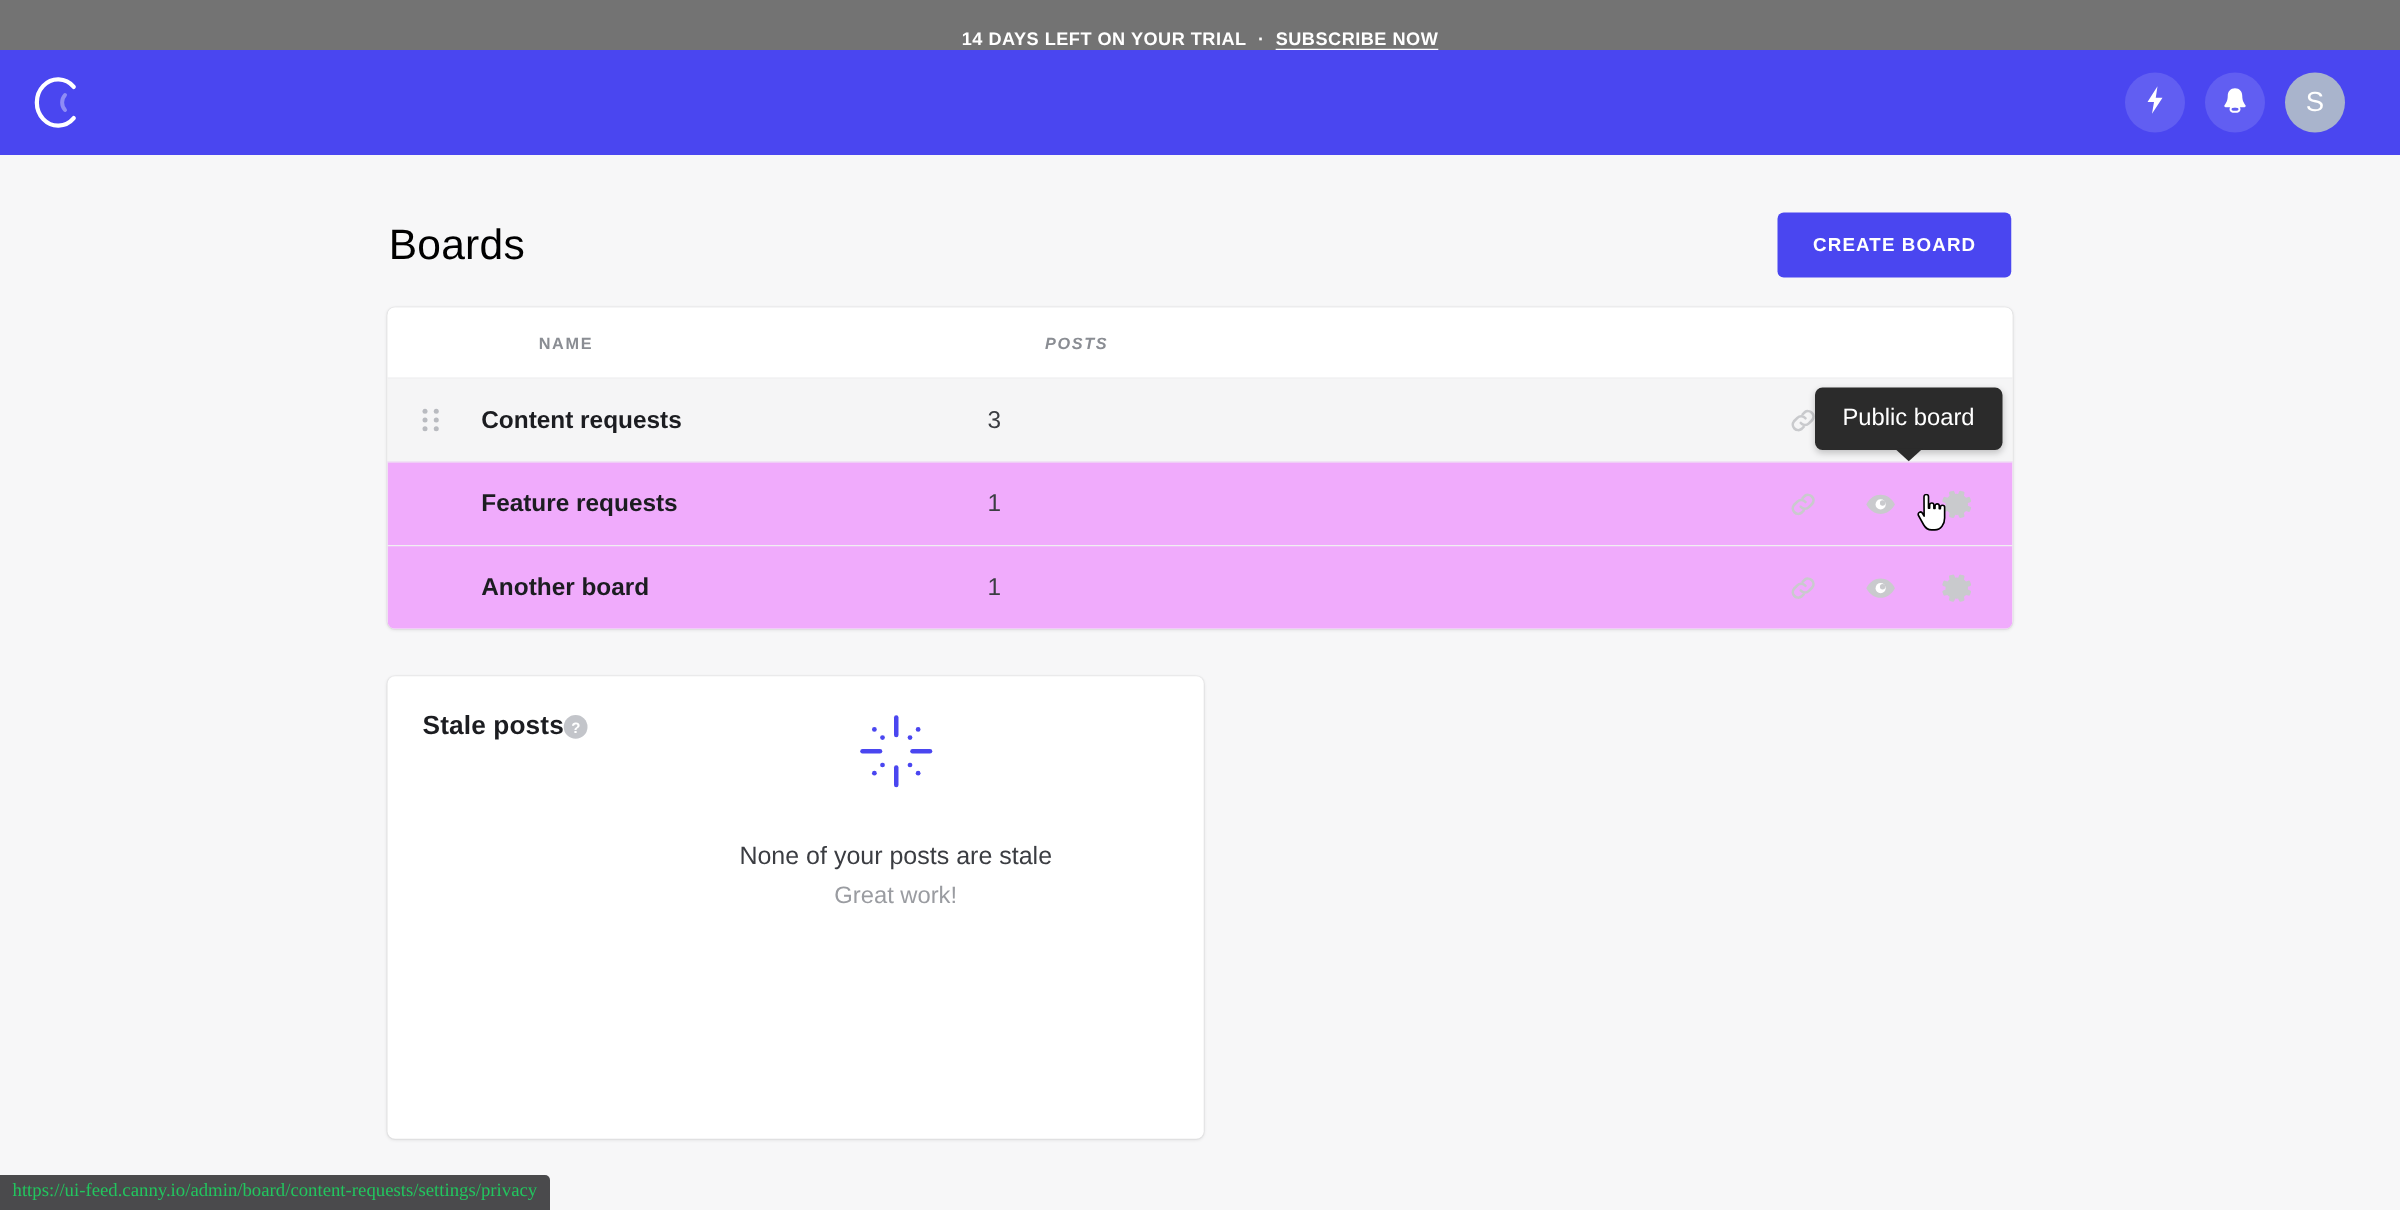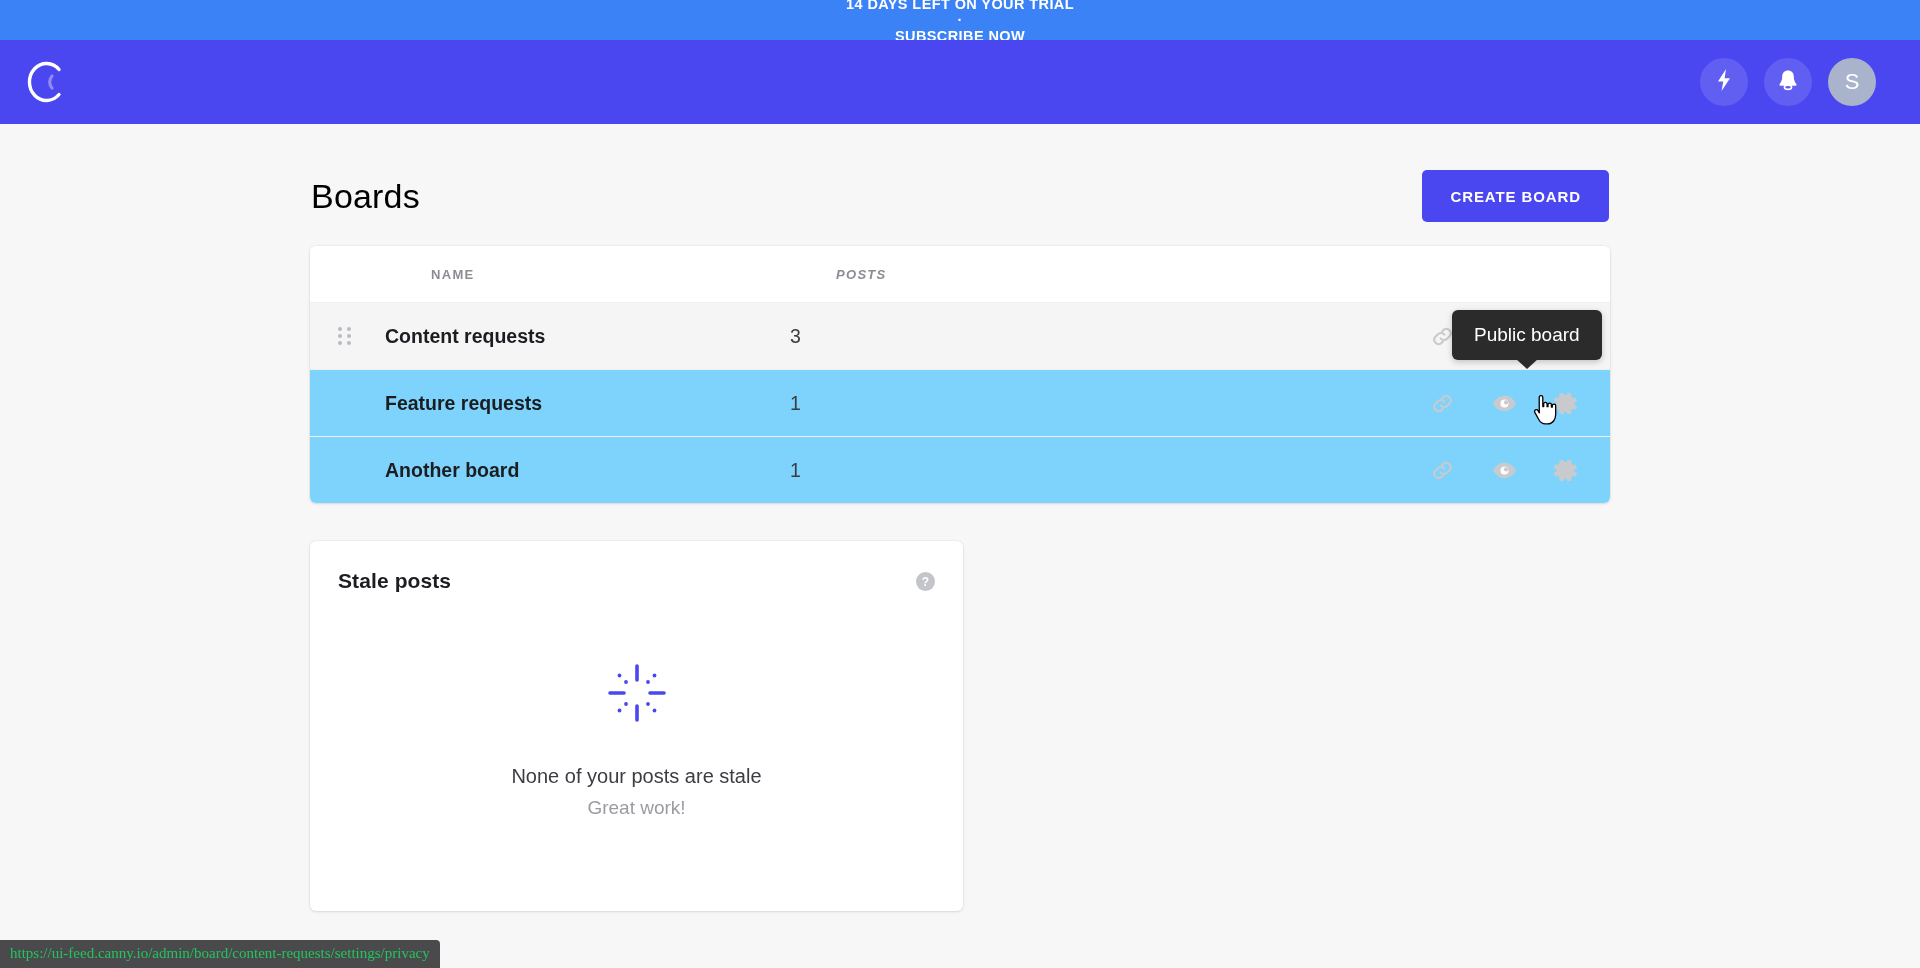--- a/index.html
+++ b/index.html
@@ -9,29 +9,28 @@
     height: 968px;
     overflow: hidden;
     background: #f7f7f8;
     font-family: "Liberation Sans", sans-serif;
     -webkit-font-smoothing: antialiased;
   }
 
   
   .trial-banner {
     height: 40px;
-    background: #3b82f6;
-    color: #ffffff;
-    display: flex;
-    align-items: center;
+    background: #737373;
+    color: #ffffff;
+    display: flex;
+    align-items: flex-end;
     justify-content: center;
     font-size: 14.5px;
     font-weight: bold;
     letter-spacing: 0.4px;
-    flex-direction: column;
   }
   .trial-banner .trial-text { color: #ffffff; }
   .trial-banner .trial-dot { margin: 0 9px; color: #ffffff; }
   .trial-banner .subscribe-link {
     color: #ffffff;
     text-decoration: underline;
     text-underline-offset: 3px;
     cursor: pointer;
     font-weight: bold;
     letter-spacing: 0.4px;
@@ -167,21 +166,21 @@
   .col-handle { width: 68px; flex: none; }
   .col-name   { width: 412px; flex: none; padding-left: 7px; margin-left: 46px; }
   .col-posts  { width: 420px; flex: none; font-style: italic; }
   .col-actions{ flex: 1; display: flex; align-items: center; justify-content: flex-end; gap: 0px; }
 
   .table-row {
     display: flex;
     align-items: center;
     height: 67px;
     padding: 0 22px 0 0;
-    background: #7dd3fc;
+    background: #f0abfc;
     cursor: pointer;
     border-top: 1px solid #f0f0f1;
   }
   .table-row.hovered { background: #f5f5f6; }
   .row-handle {
     width: 68px;
     flex: none;
     display: flex;
     align-items: center;
     justify-content: center;
@@ -261,21 +260,21 @@
   .stale-card {
     margin-top: 38px;
     width: 653px;
     background: #ffffff;
     border-radius: 6px;
     box-shadow: 0 1px 3px rgba(0,0,0,0.10), 0 0 0 1px rgba(0,0,0,0.03);
     min-height: 370px;
     position: relative;
     padding: 28px 28px 34px 28px;
     display: flex;
-    flex-direction: column;
+    flex-direction: row;
     gap: 28px;
   }
   .stale-head {
     display: flex;
     align-items: flex-start;
     justify-content: space-between;
   }
   .stale-title {
     font-size: 21px;
     font-weight: bold;
@@ -294,21 +293,20 @@
     align-items: center;
     justify-content: center;
     cursor: pointer;
     margin-top: 3px;
   }
   .stale-body {
     flex: 1;
     display: flex;
     flex-direction: column;
     align-items: center;
-    justify-content: center;
     padding-bottom: 18px;
   }
   .burst-icon { margin-bottom: 36px; }
   .empty-primary {
     font-size: 20px;
     color: #3b3d42;
     margin-bottom: 9px;
   }
   .empty-secondary {
     font-size: 19px;

